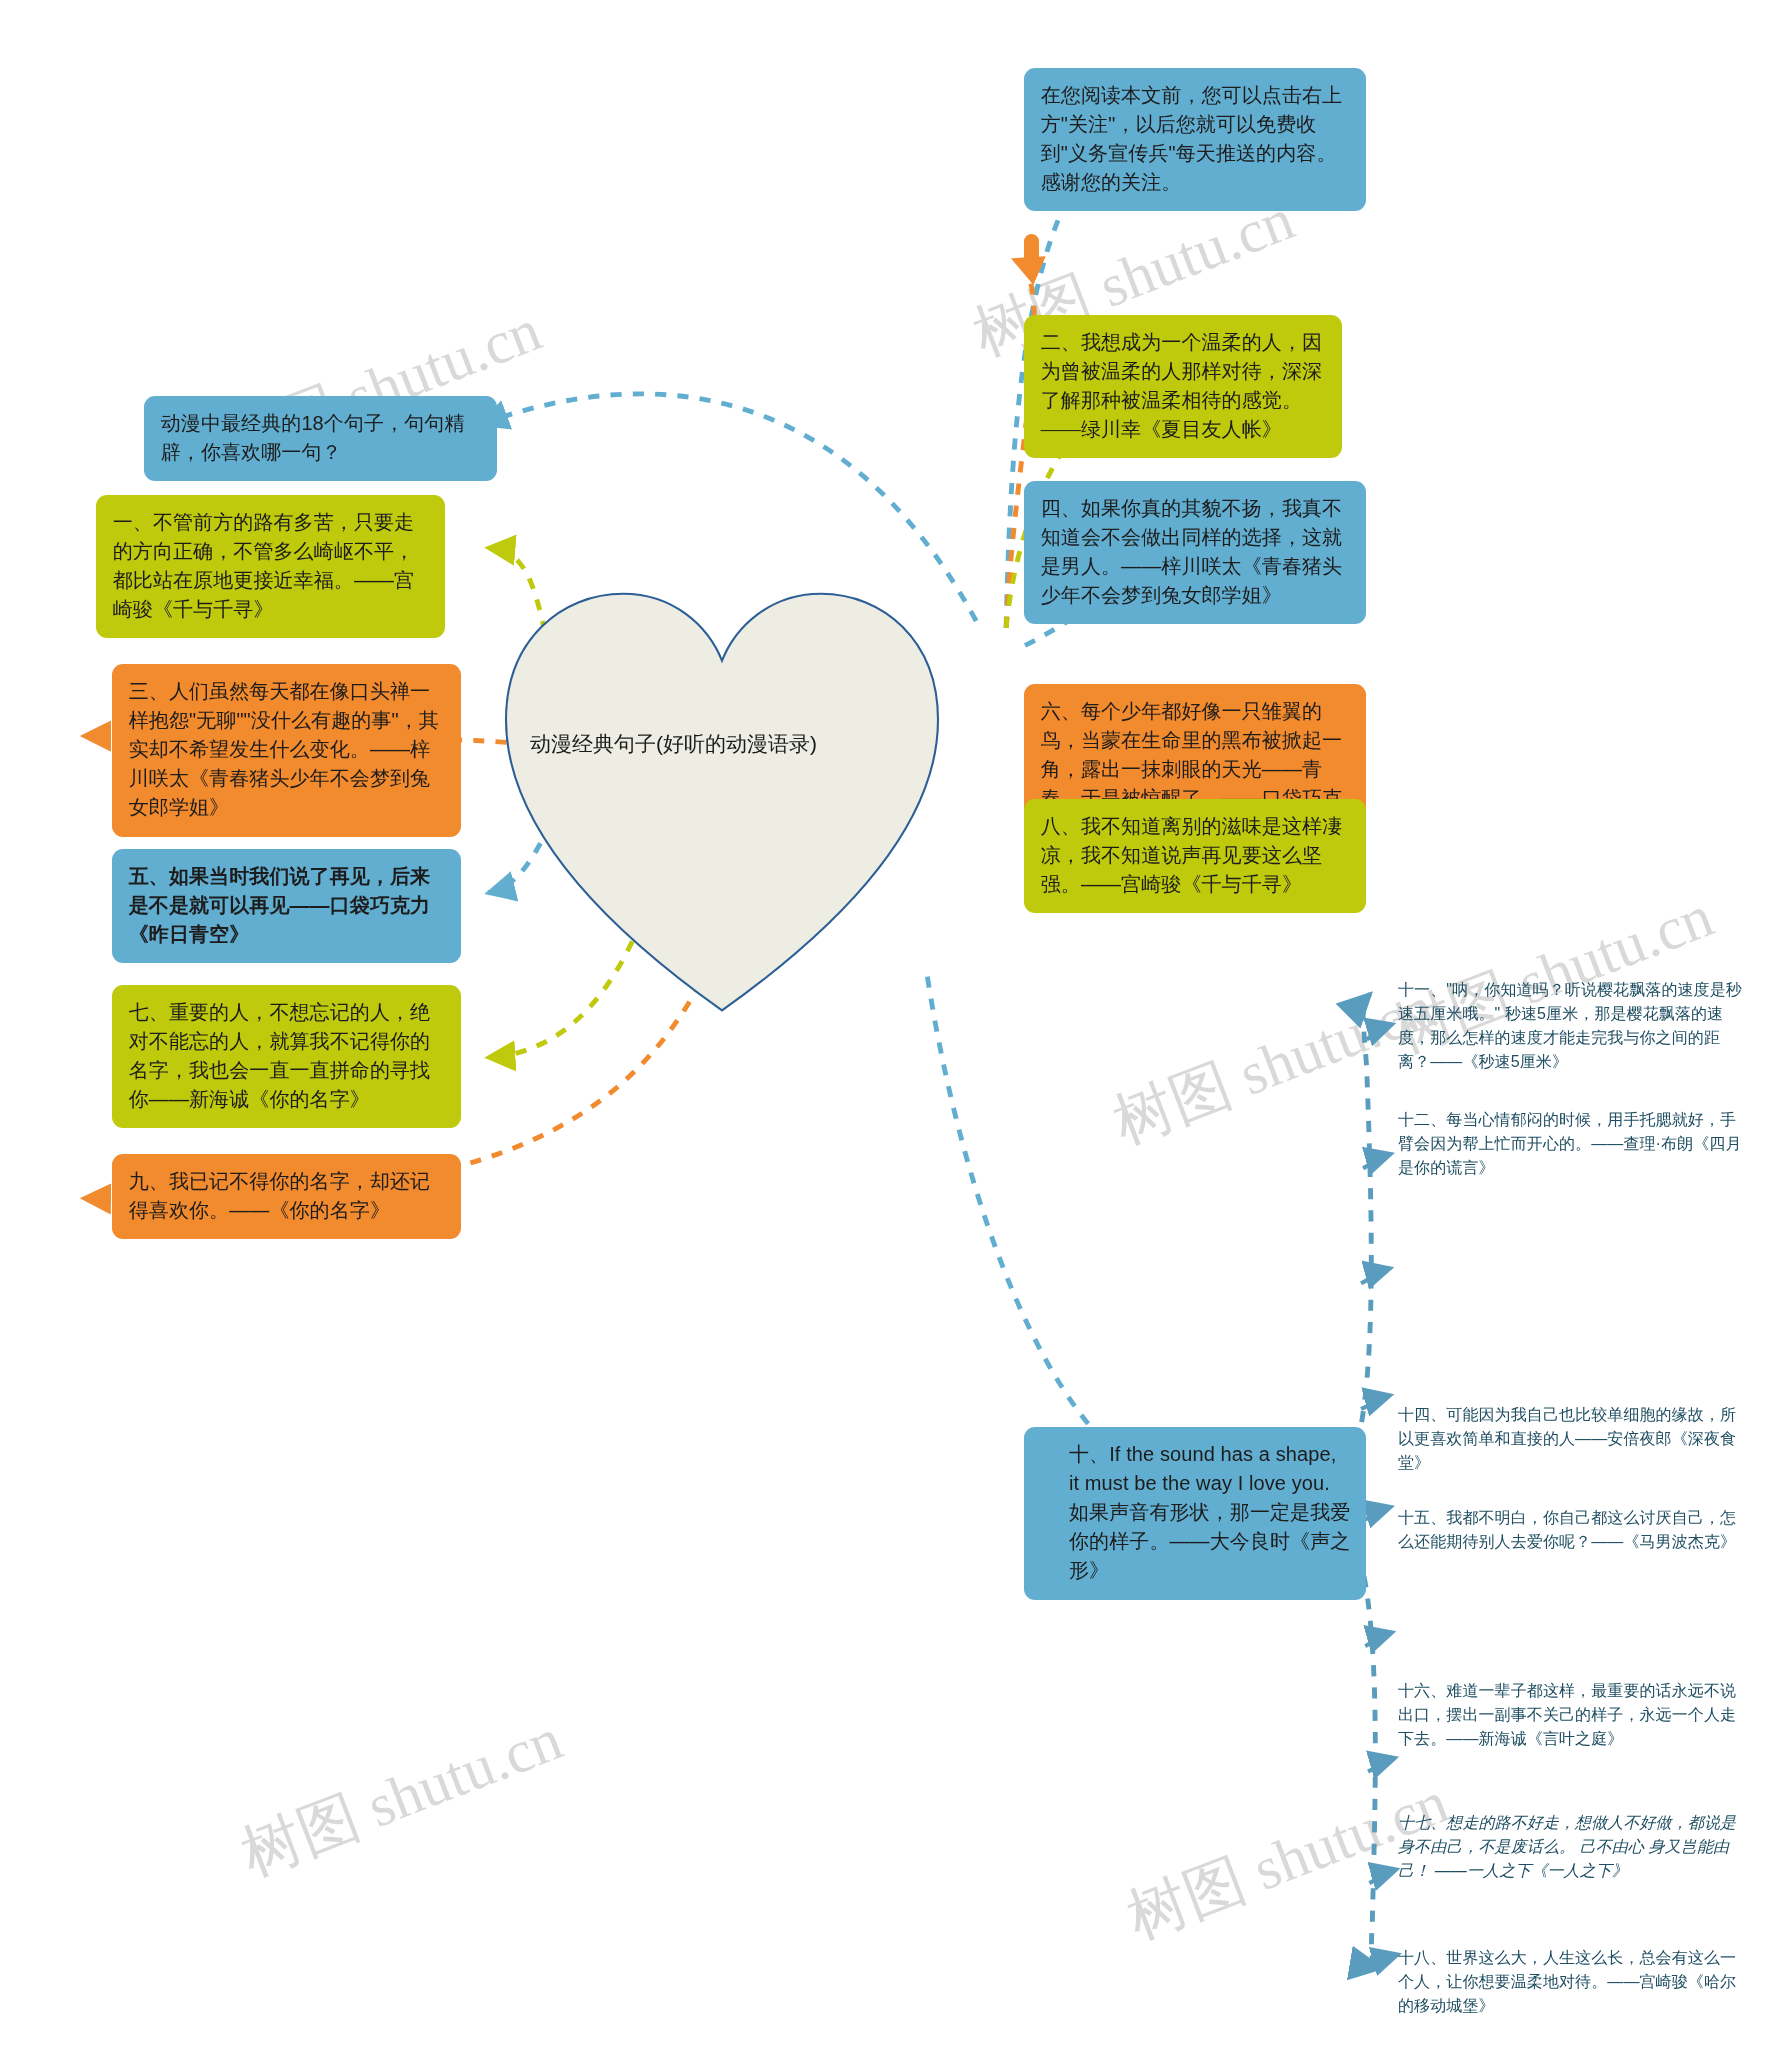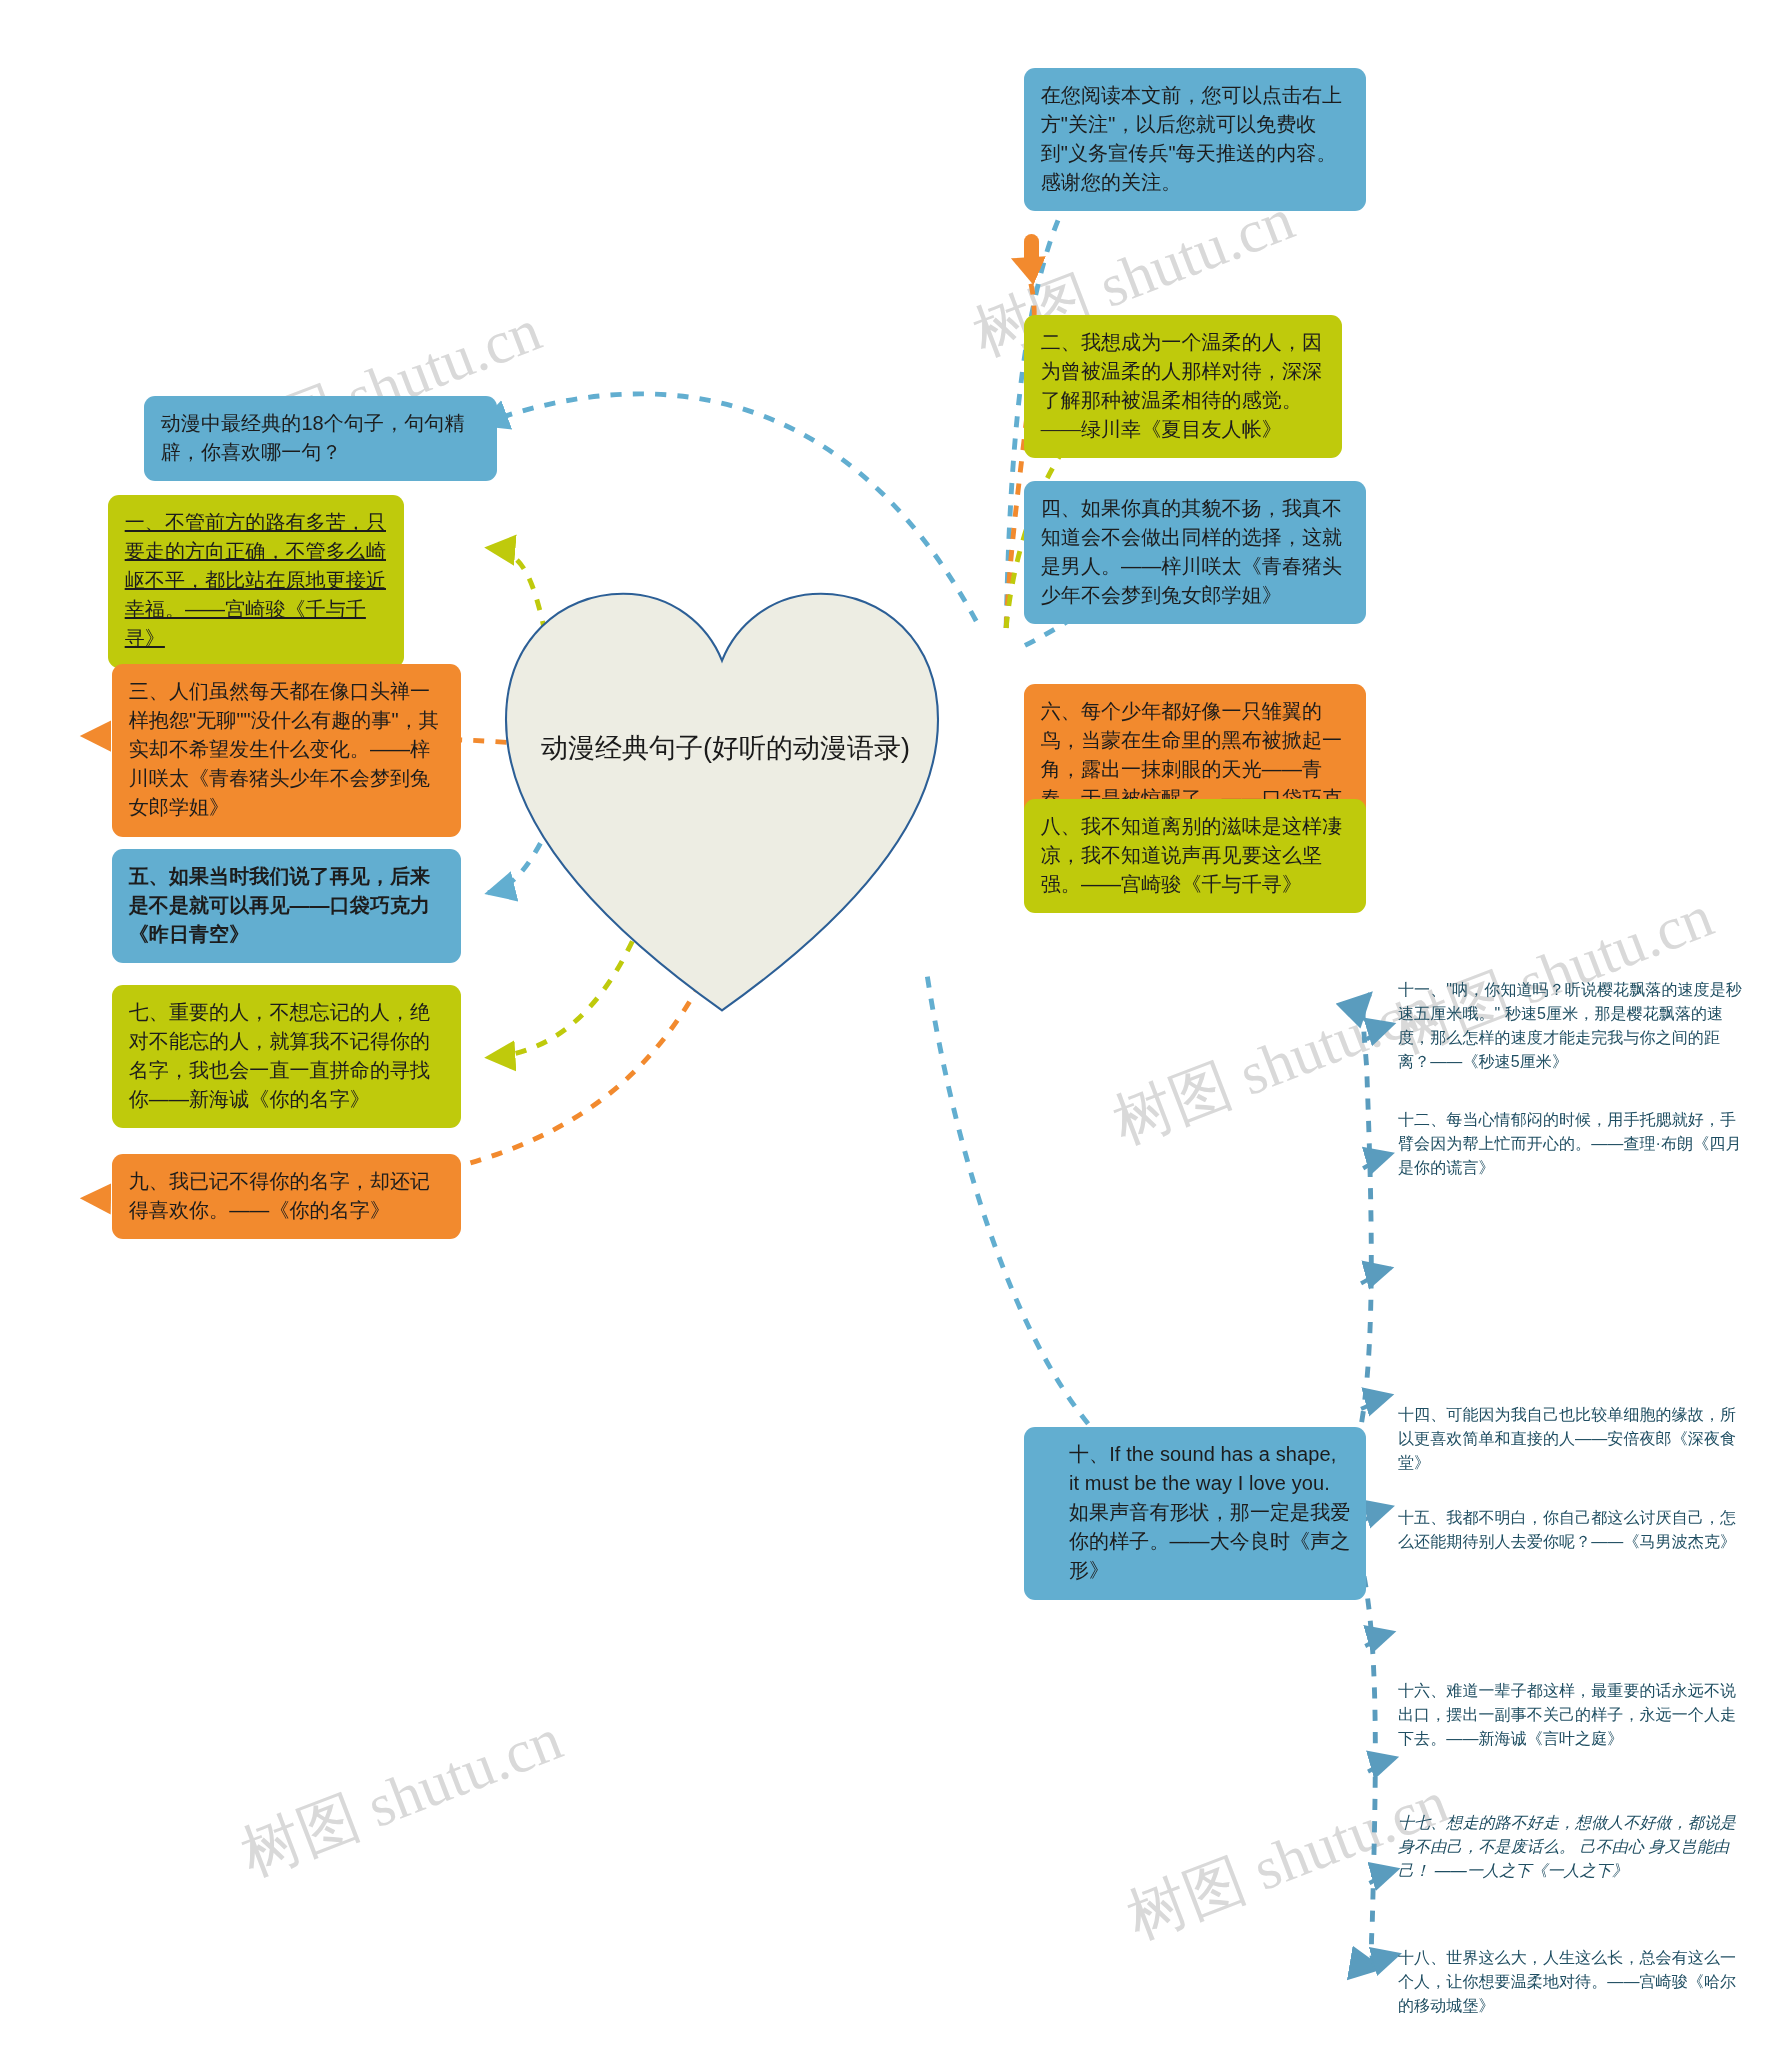--- a/index.html
+++ b/index.html
@@ -25,21 +25,21 @@
     z-index:1;
   }
 
   
   #links{position:absolute;left:0;top:0;width:1785px;height:2046px;z-index:2;}
 
   
   #heart-wrap{position:absolute;left:499px;top:584px;width:446px;height:432px;z-index:3;}
   #heart-label{
     position:absolute;left:530px;top:729px;width:391px;
-    text-align:center;font-size:27px;line-height:1.45;color:#1a1a1a;
+    font-size:21px;line-height:1.45;color:#1a1a1a;
     z-index:4;
   }
 
   
   .node{
     position:absolute;
     border-radius:11px;
     box-sizing:border-box;
     padding:12.6px 15.3px 14px 16.7px;
     font-size:20px;
@@ -129,21 +129,21 @@
   </svg>
 
   <div id="heart-wrap">
     <svg width="446" height="432" viewBox="0 0 640 620">
       <path d="M320 612 C 120 470, 10 330, 10 195 C 10 80, 90 14, 178 14 C 250 14, 300 60, 320 110 C 340 60, 390 14, 462 14 C 550 14, 630 80, 630 195 C 630 330, 520 470, 320 612 Z" fill="#edede3" stroke="#2c5f96" stroke-width="3"></path>
     </svg>
   </div>
   <div id="heart-label">动漫经典句子(好听的动漫语录)</div>
 
   <div class="node blue" style="left:112px;top:396px;width:353px;margin-left:32px;">动漫中最经典的18个句子，句句精辟，你喜欢哪一句？</div>
-  <div class="node green" style="left:108px;top:495px;width:296px;text-decoration:underline;">一、不管前方的路有多苦，只要走的方向正确，不管多么崎岖不平，都比站在原地更接近幸福。——宫崎骏《千与千寻》</div>
+  <div class="node green" style="left:96px;top:495px;width:349px;">一、不管前方的路有多苦，只要走的方向正确，不管多么崎岖不平，都比站在原地更接近幸福。——宫崎骏《千与千寻》</div>
   <div class="node orange" style="left:112px;top:664px;width:349px;">三、人们虽然每天都在像口头禅一样抱怨"无聊""没什么有趣的事"，其实却不希望发生什么变化。——梓川咲太《青春猪头少年不会梦到兔女郎学姐》</div>
   <div class="node blue" style="left:112px;top:849px;width:349px;font-weight:bold;">五、如果当时我们说了再见，后来是不是就可以再见——口袋巧克力《昨日青空》</div>
   <div class="node green" style="left:112px;top:985px;width:349px;">七、重要的人，不想忘记的人，绝对不能忘的人，就算我不记得你的名字，我也会一直一直拼命的寻找你——新海诚《你的名字》</div>
   <div class="node orange" style="left:112px;top:1154px;width:349px;">九、我已记不得你的名字，却还记得喜欢你。——《你的名字》</div>
 
   <div class="node blue" style="left:1024px;top:68px;width:342px;">在您阅读本文前，您可以点击右上方"关注"，以后您就可以免费收到"义务宣传兵"每天推送的内容。感谢您的关注。</div>
   <div class="node orange" style="left:1024px;top:234px;width:15.3px;height:43px;padding:0;"></div>
   <div class="node green" style="left:1024px;top:315px;width:318px;font-family:Liberation Serif, serif;">二、我想成为一个温柔的人，因为曾被温柔的人那样对待，深深了解那种被温柔相待的感觉。——绿川幸《夏目友人帐》</div>
   <div class="node blue" style="left:1024px;top:481px;width:342px;">四、如果你真的其貌不扬，我真不知道会不会做出同样的选择，这就是男人。——梓川咲太《青春猪头少年不会梦到兔女郎学姐》</div>
   <div class="node orange" style="left:1024px;top:636px;width:342px;margin-top:48px;">六、每个少年都好像一只雏翼的鸟，当蒙在生命里的黑布被掀起一角，露出一抹刺眼的天光——青春，于是被惊醒了。——口袋巧克力《昨日青空》</div>

